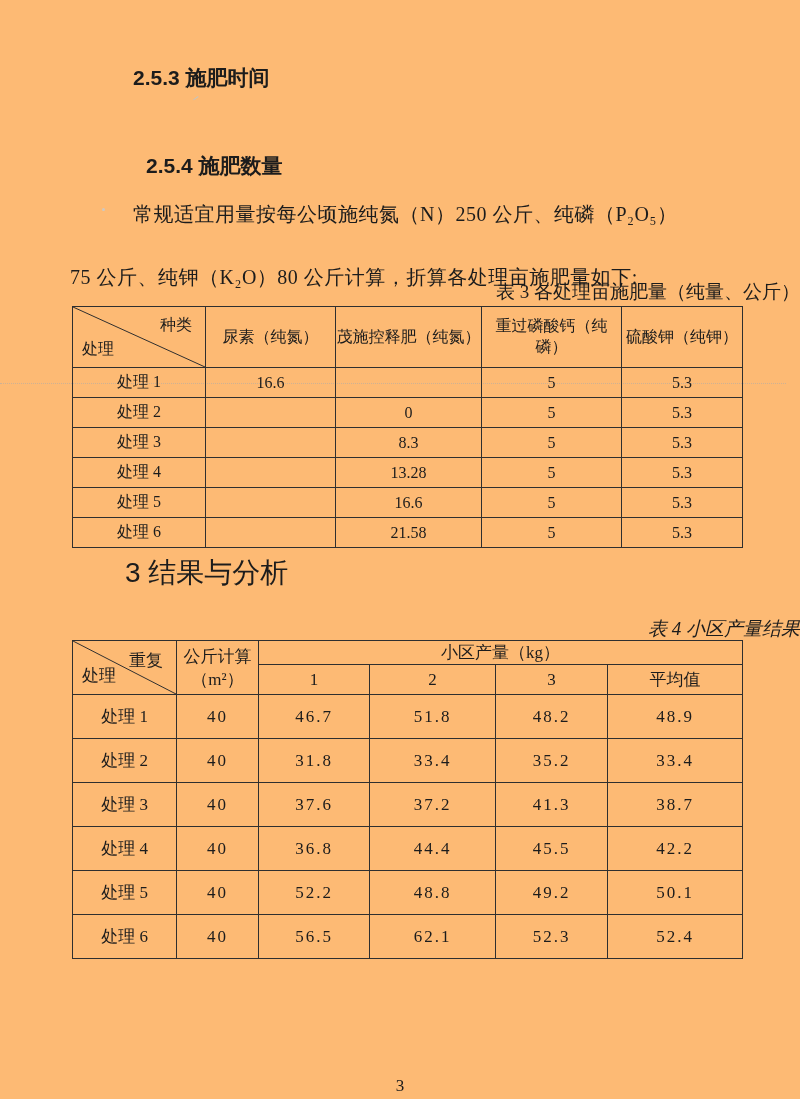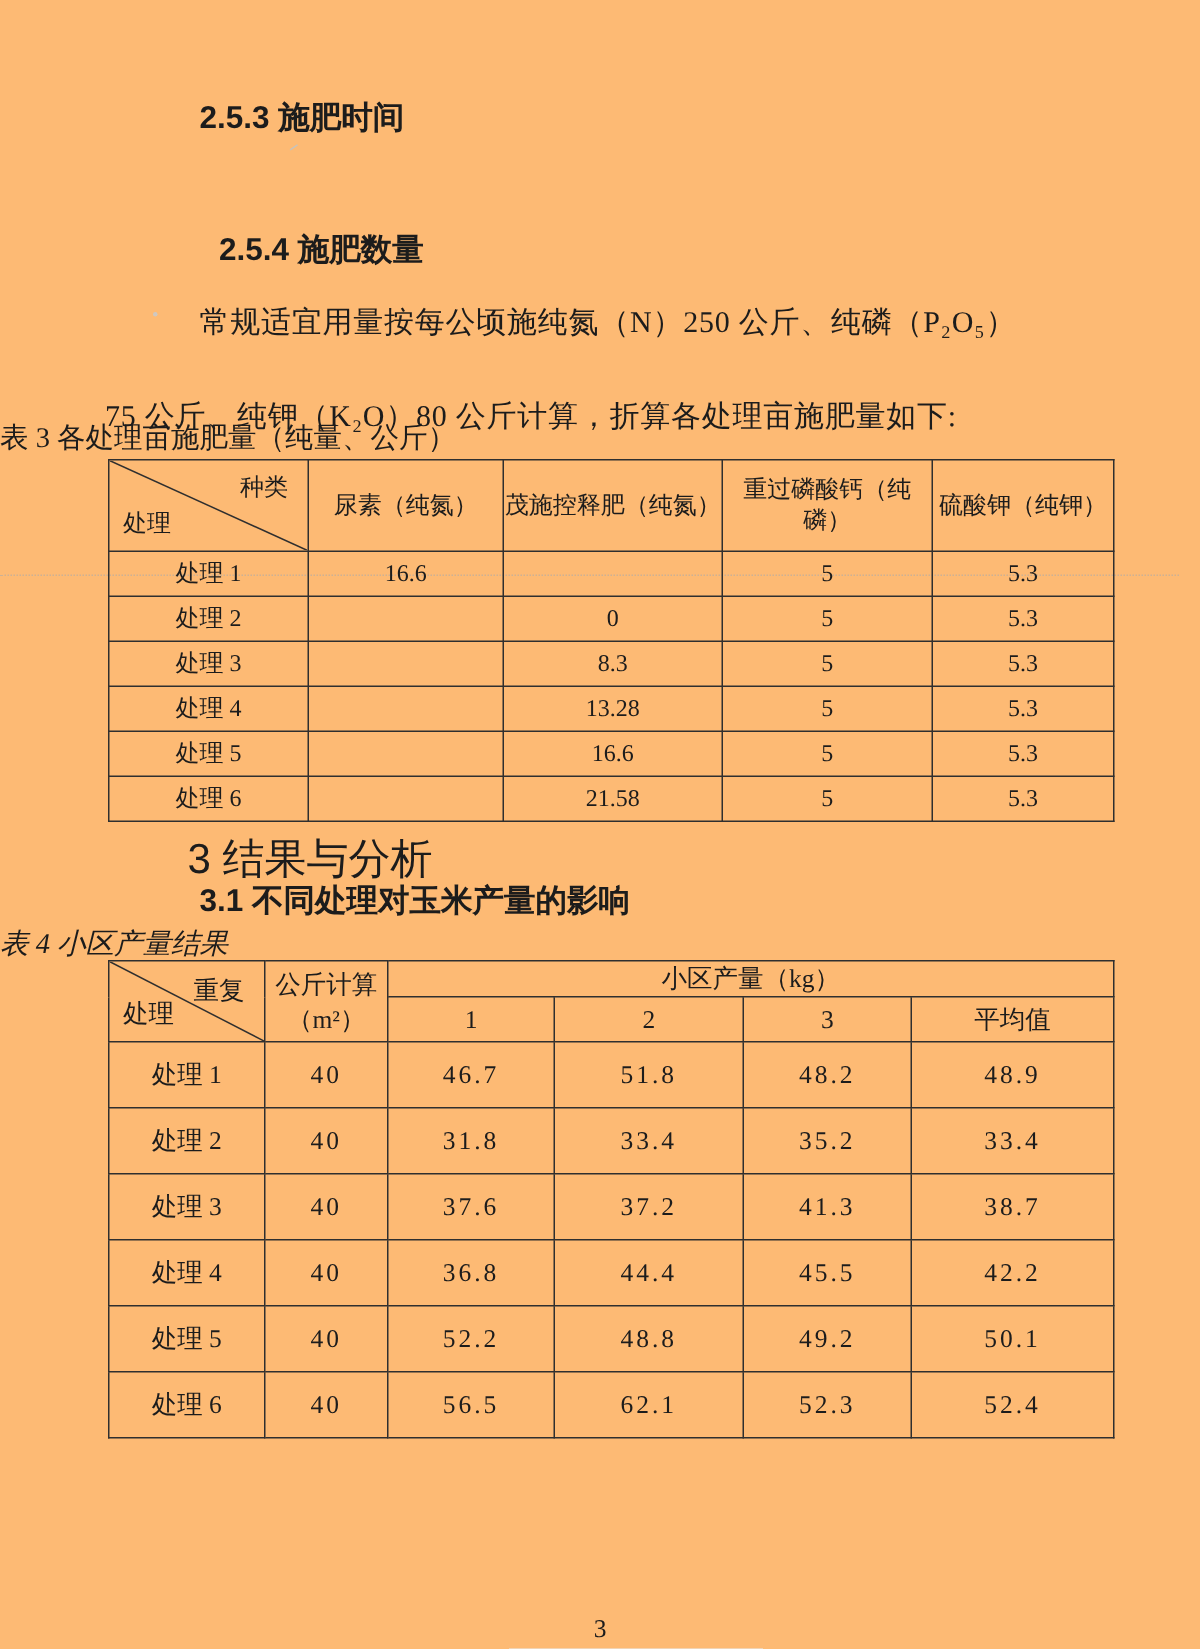--- a/index.html
+++ b/index.html
@@ -5,21 +5,21 @@
   html,body{margin:0;padding:0;background:#e8e8e8;}
   .page{
     position:relative;width:800px;height:1099px;margin:0 auto;
     background:#fdba74;overflow:hidden;
     font-family:"Liberation Serif","DejaVu Serif",serif;color:#1c1c1c;
   }
   .heading{position:absolute;margin:0;font-family:"Liberation Sans","DejaVu Sans",sans-serif;
     font-weight:700;font-size:21px;white-space:nowrap;}
   .heading-light{font-weight:400;font-size:28px;}
   .para{position:absolute;margin:0;font-size:20px;white-space:nowrap;letter-spacing:0.5px;}
-  .caption{position:absolute;left:0;width:100%;margin:0;text-align:left;font-size:19px;}
+  .caption{position:absolute;left:0;width:100%;margin:0;text-align:right;font-size:19px;}
   table{position:absolute;border-collapse:collapse;table-layout:fixed;}
   th,td{border:1px solid #2f2f2f;text-align:center;vertical-align:middle;
     font-weight:400;padding:0;overflow:hidden;}
   .t3{left:72px;top:306px;width:670px;font-size:16px;}
   .t3 thead tr{height:61px;}
   .t3 tbody tr{height:30px;}
   .t4{left:72px;top:640px;width:670px;font-size:17px;}
   .t4 thead tr.hr1{height:23px;}
   .t4 thead tr.hr2{height:30px;}
   .t4 tbody tr{height:44px;}
@@ -121,21 +121,20 @@
         <td></td>
         <td>21.58</td>
         <td>5</td>
         <td>5.3</td>
       </tr>
     </tbody>
   </table>
 
   <h2 class="heading heading-light" style="left:125px;top:554px;">3 结果与分析</h2>
 
-  <h2 class="heading" style="left:133px;top:586px;">3.1 不同处理对玉米产量的影响</h2>
 
   <p class="caption" style="top:616px;font-style:italic;">表 4 小区产量结果</p>
 
   <table class="t4">
     <colgroup>
       <col style="width:104px">
         <col style="width:82px">
         <col style="width:111px">
       <col style="width:126px">
         <col style="width:112px">

